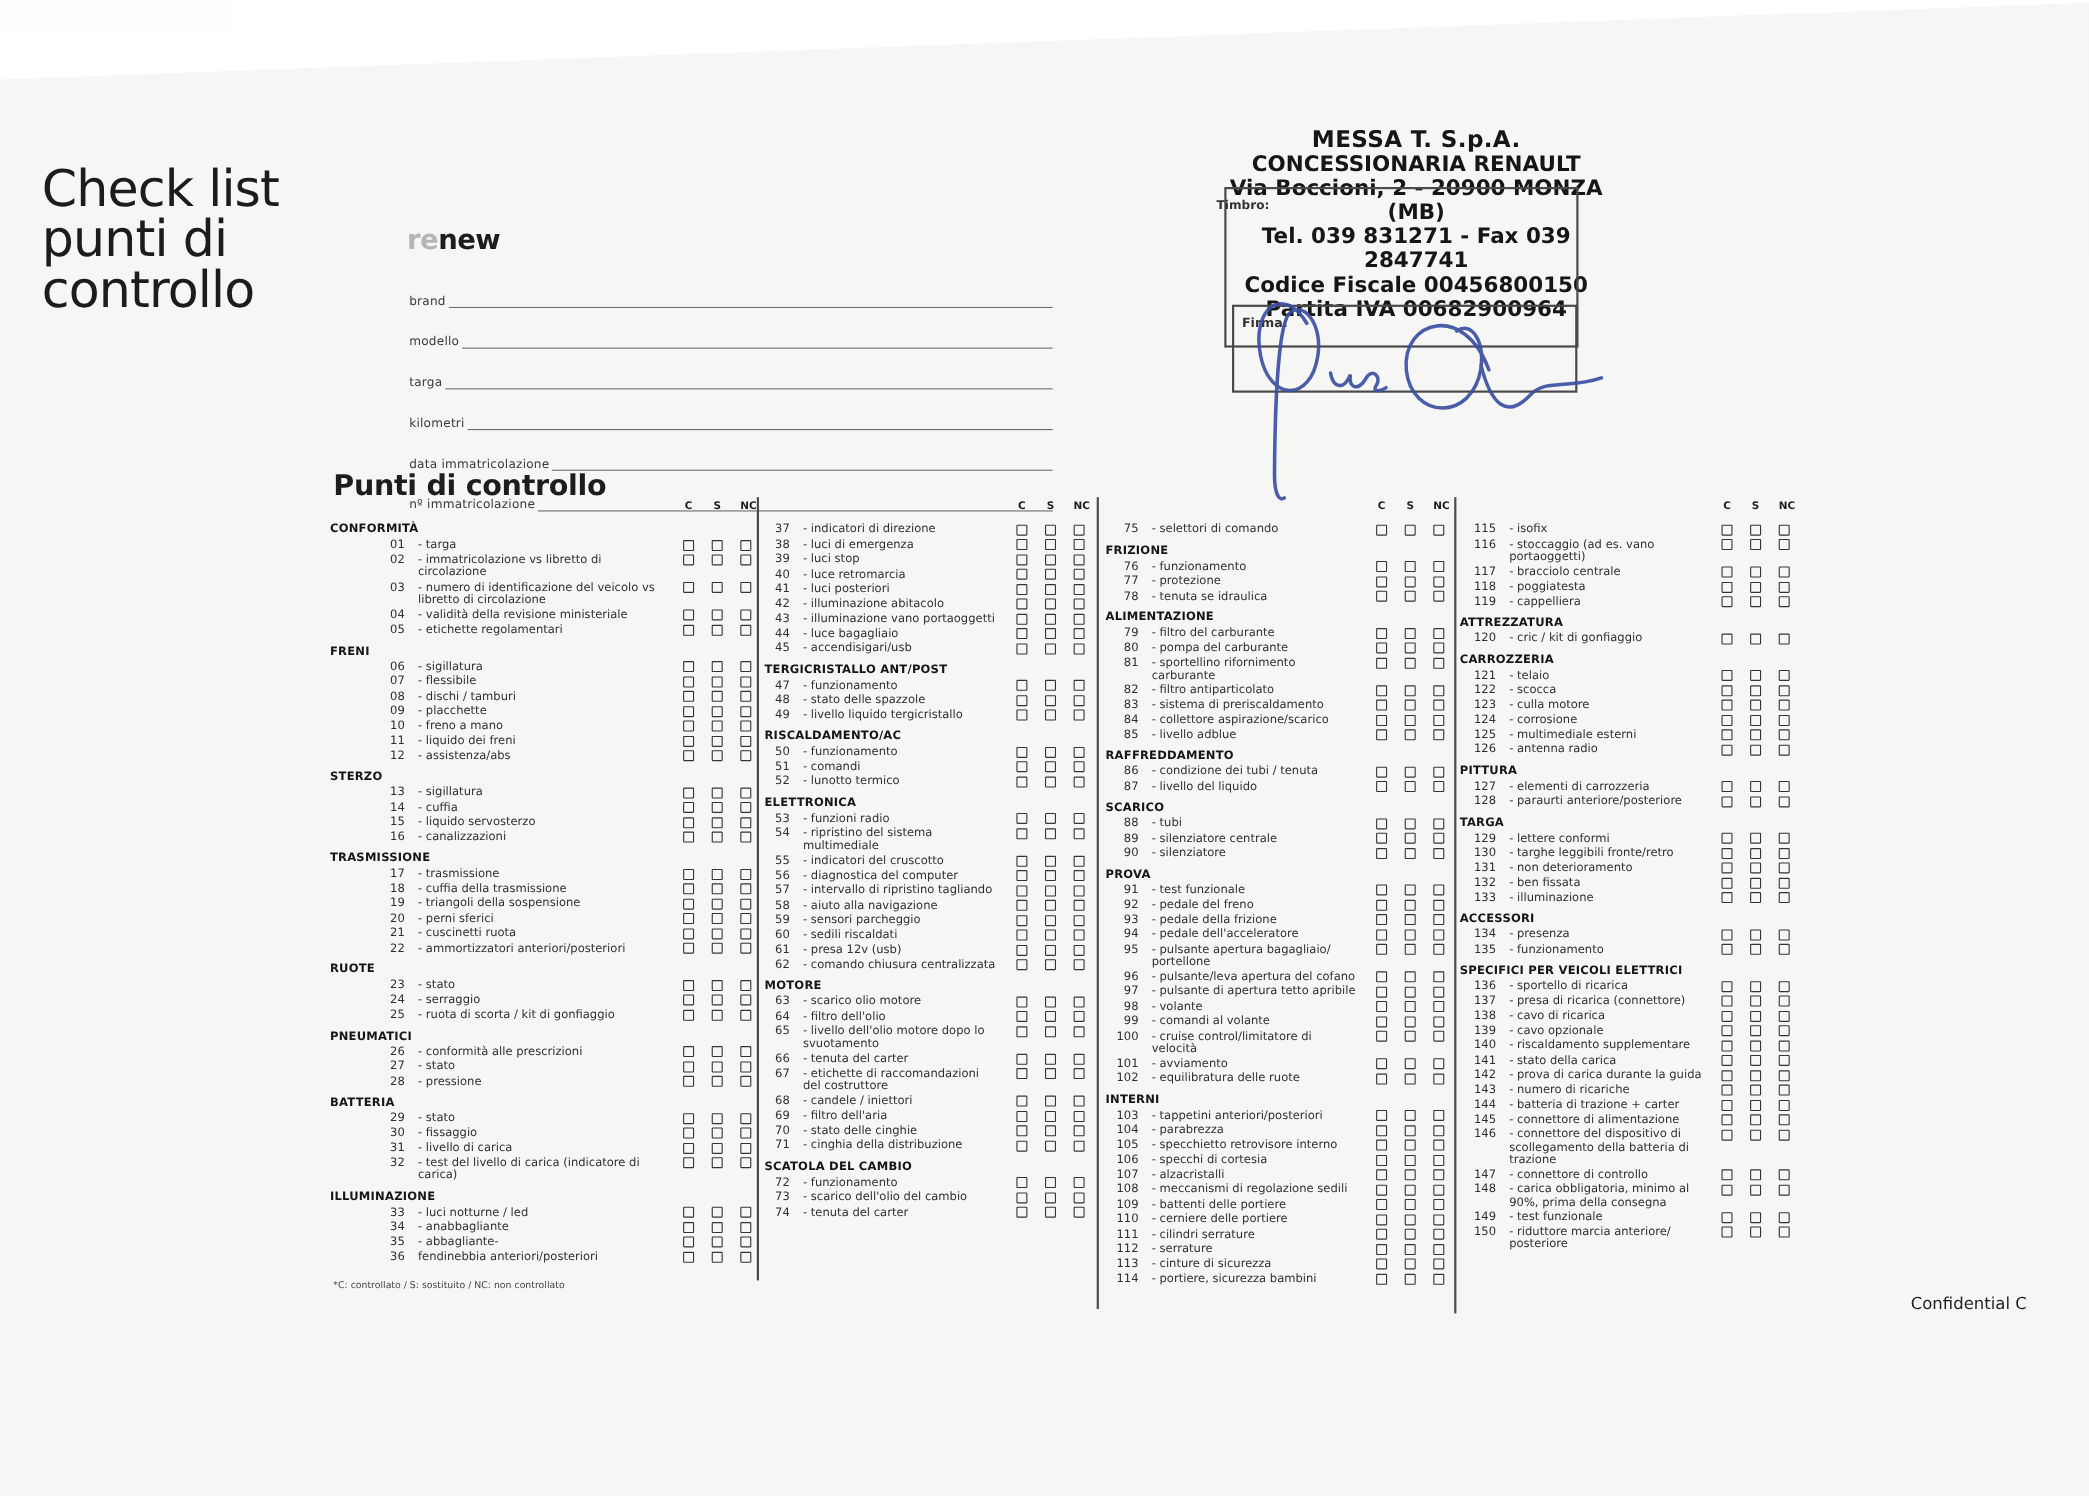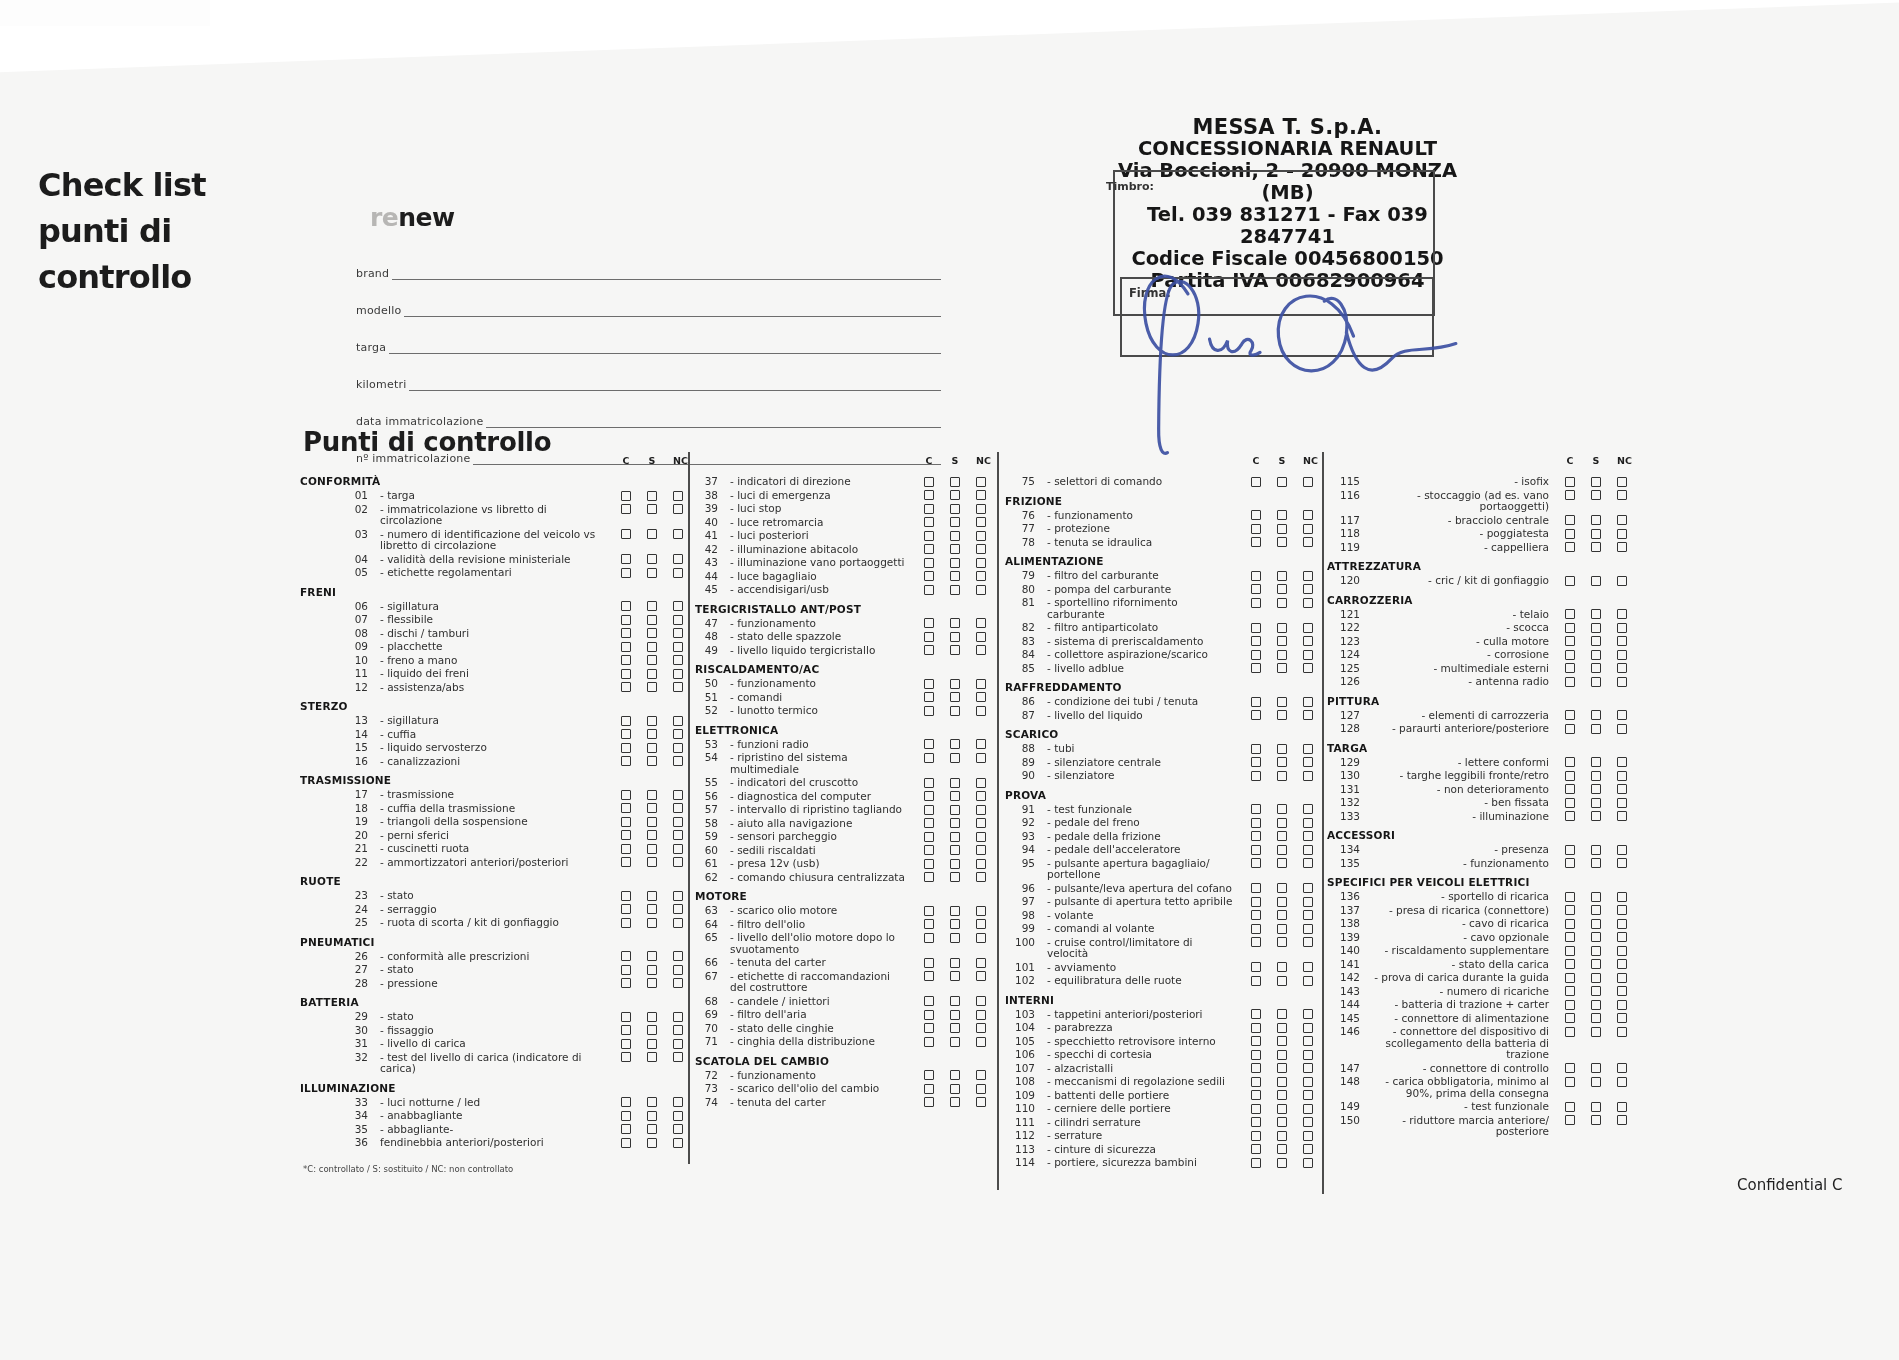--- a/index.html
+++ b/index.html
@@ -7,30 +7,30 @@
   body {
     font-family:"DejaVu Sans","Liberation Sans",sans-serif;
     background:#f6f6f5; position:relative; overflow:hidden; color:#2e2e2e;
   }
   
   .scan-band { position:absolute; top:-58px; left:-60px; width:2200px; height:92px;
     background:#ffffff; transform:rotate(-2.1deg); }
   .scan-corner { position:absolute; top:0; left:0; width:210px; height:26px; background:#fdfdfd; }
 
   
-  .doc-title { position:absolute; left:38px; top:162px; width:300px;
-    font-size:32px; line-height:46px; font-weight:700; letter-spacing:-0.8px; color:#1c1c1c; }
+  .doc-title { position:absolute; left:38px; top:148px; width:300px;
+    font-size:46px; line-height:46px; font-weight:400; letter-spacing:-0.8px; color:#1c1c1c; }
 
   
   .logo { position:absolute; left:370px; top:203px; font-size:25px; font-weight:800; letter-spacing:-0.5px; }
   .logo .re { color:#b7b6b4; }
   .logo .new { color:#1d1d1d; }
 
   
-  .form-fields { position:absolute; left:356px; top:243px; width:585px; }
+  .form-fields { position:absolute; left:372px; top:243px; width:585px; }
   .ffrow { display:flex; align-items:flex-end; height:37px; }
   .fflabel { font-size:11px; color:#3a3a3a; flex:none; padding-right:3px; letter-spacing:0.2px; }
   .ffline { flex:1; border-bottom:1px solid #6d6d6d; height:14px; }
 
   
   .stamp { position:absolute; left:1100px; top:116px; width:375px; text-align:center;
     color:#161616; font-weight:bold; line-height:22px; }
   .stamp .l0 { font-size:21px; letter-spacing:0.3px; }
   .stamp .l1 { font-size:19.5px; }
   .stamp .ln { font-size:19.5px; }
@@ -60,21 +60,21 @@
 
   .sec { margin-top:8px; }
   .col > .sec:first-of-type { margin-top:3px; }
   .sechead { font-weight:bold; font-size:10.5px; color:#161616; margin-bottom:2.5px; letter-spacing:0.2px; }
   .row { display:flex; align-items:flex-start; margin-bottom:2px; }
   .num { flex:none; text-align:right; color:#2f2f2f; }
   .lbl { flex:none; margin-left:12px; }
   .col1 .num { width:68px; } .col1 .lbl { width:225px; }
   .col2 .num { width:23px; } .col2 .lbl { width:178px; }
   .col3 .num { width:30px; } .col3 .lbl { width:188px; }
-  .col4 .num { width:33px; } .col4 .lbl { width:177px;text-align:right; }
+  .col4 .num { width:33px; } .col4 .lbl { width:177px; }
   .cb { flex:none; width:10px; height:10px; border:1.5px solid #343434; margin-left:16px; margin-top:0.5px;
     background:transparent; border-radius:1px; }
   .cb:first-of-type { margin-left:0; }
 
   .vdiv { position:absolute; top:452px; width:1.5px; background:#4c4c4c; }
   .vdiv.d1 { left:688px; height:712px; }
   .vdiv.d2 { left:997px; height:738px; }
   .vdiv.d3 { left:1322px; height:742px; }
 
   .footnote { position:absolute; left:303px; top:1164px; font-size:8.5px; color:#454545; }

